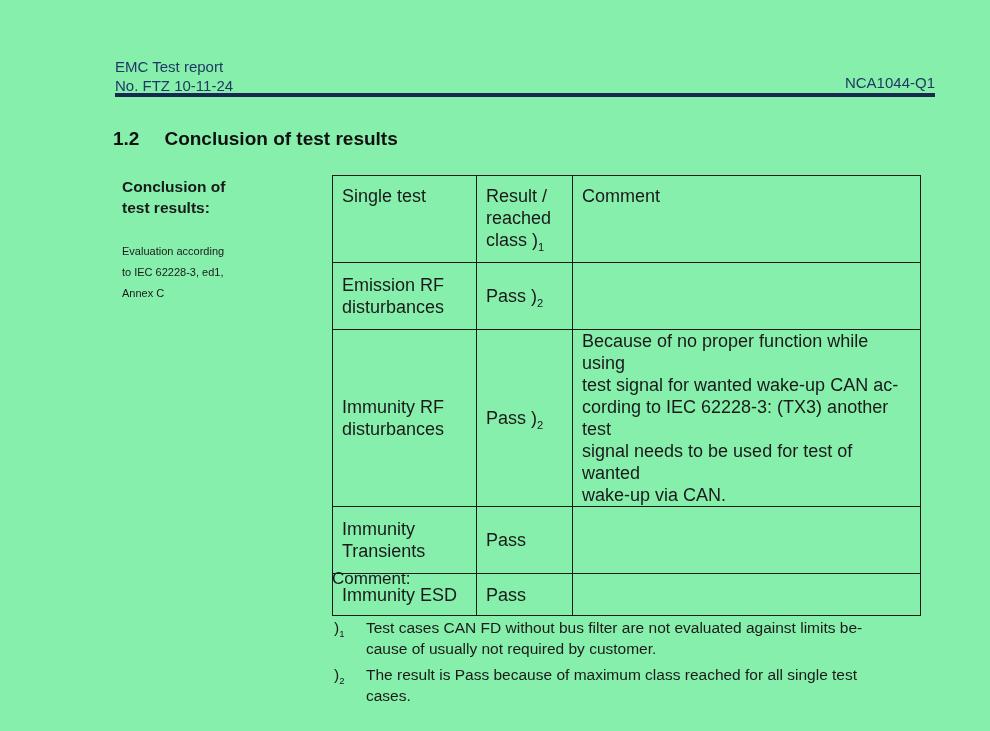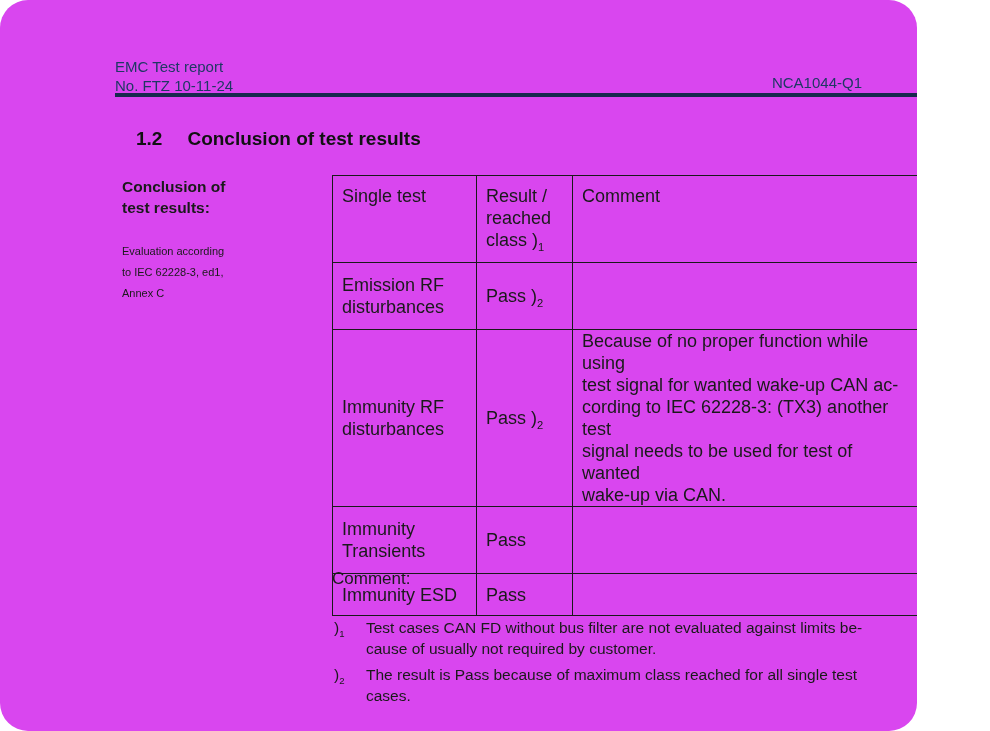--- a/index.html
+++ b/index.html
@@ -1,41 +1,40 @@
 <!DOCTYPE html>
 <html><head>
 <meta charset="utf-8">
 <style>
   * { margin:0; padding:0; box-sizing:border-box; }
   html,body { background:#ffffff; }
   .page {
-    position:relative; width:917px; height:731px; background:#d946ef;
+    position:relative; width:990px; height:731px; background:#86efac;
     font-family:"Liberation Sans","DejaVu Sans",sans-serif; color:#1a1a1a;
     overflow:hidden;
-    border-radius:28px;
   }
   
   .hdr-left {
     position:absolute; left:115px; top:57px;
     font-size:15px; line-height:19px; color:#1f3864;
   }
   .hdr-right {
     position:absolute; top:74px; right:55px;
     font-size:15px; color:#1f3864;
   }
   .hdr-rule {
     position:absolute; left:115px; top:93px; width:820px; height:4px;
     background:#17294e;
   }
   
   .section-heading {
     position:absolute; left:113px; top:128px;
     font-size:19px; font-weight:bold; color:#111;
   }
-  .section-heading .sec-num { display:inline-block; margin-right:25px;margin-left:23px; }
+  .section-heading .sec-num { display:inline-block; margin-right:25px; }
   
   .margin-label { position:absolute; left:122px; top:176px; width:205px; }
   .side-title { font-size:15.5px; font-weight:bold; line-height:21px; }
   .side-note  { font-size:11px; line-height:21px; margin-top:23px; }
   
   table.results {
     position:absolute; left:332px; top:175px; width:588px;
     border-collapse:collapse; table-layout:fixed;
   }
   table.results td {

